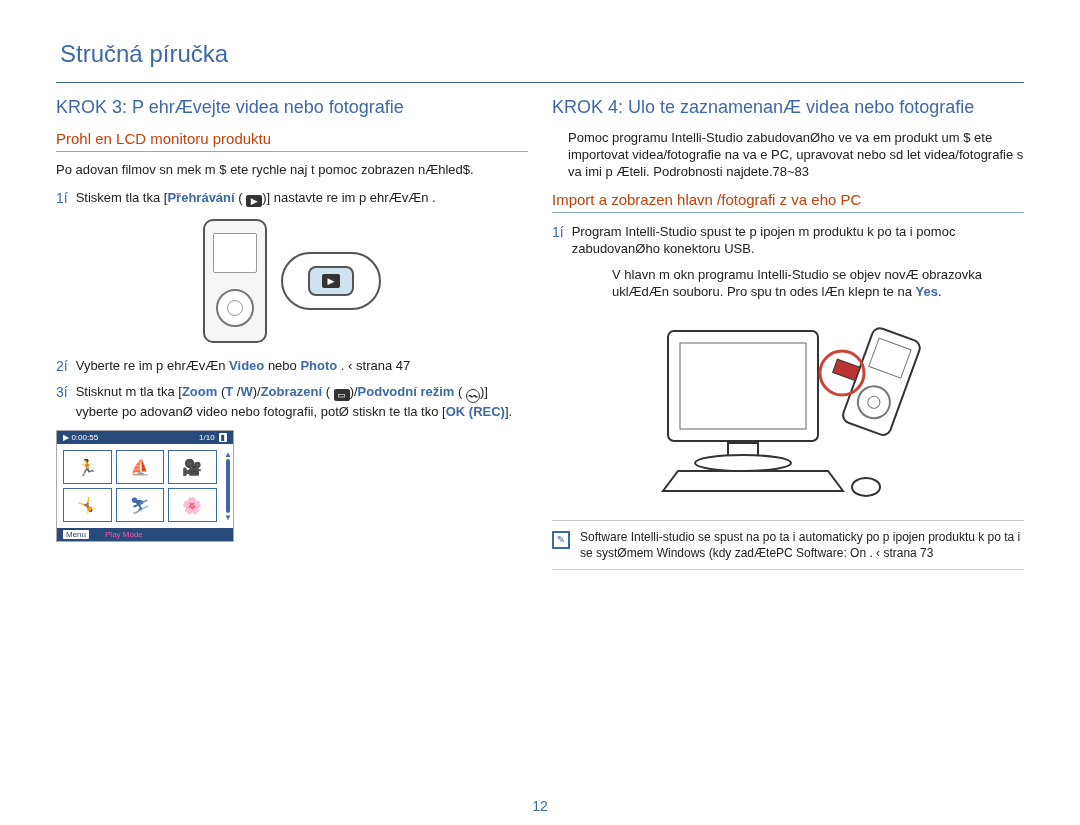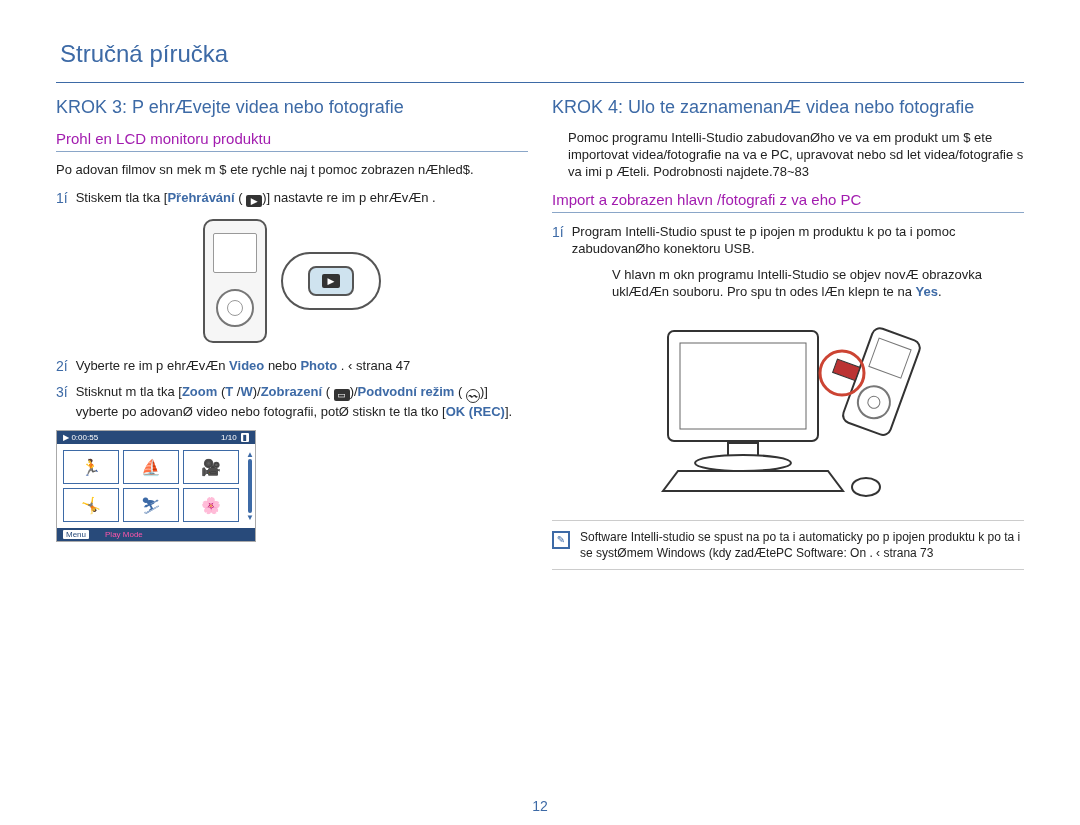--- a/index.html
+++ b/index.html
@@ -34,21 +34,21 @@
     flex: 1 1 50%;
     min-width: 0;
   }
   .step-head {
     color: #3d6aa6;
     font-size: 18px;
     font-weight: 400;
     margin-bottom: 12px;
   }
   .sub-head {
-    color: #a21caf;
+    color: #c2410c;
     font-size: 15px;
     font-weight: 400;
     margin-bottom: 4px;
   }
   .sub-rule {
     border: none;
     border-top: 1px solid #8aa6c8;
     margin-bottom: 10px;
   }
   .para {
@@ -137,21 +137,21 @@
     width: 46px; height: 30px;
     border: 2px solid #555; border-radius: 8px;
     background: #cfe3ef;
     display: flex; align-items: center; justify-content: center;
   }
   .play-btn span {
     display: inline-flex; align-items:center; justify-content:center;
     width: 18px; height: 14px; background:#333; color:#fff; border-radius:2px; font-size:9px;
   }
   .thumb-panel {
-    width: 200px;
+    width: 178px;
     border: 1px solid #aaa;
     margin: 10px 0 0 0;
     text-align: right;
   }
   .thumb-top {
     display: flex; justify-content: space-between;
     background: #284a7a; color: #fff; font-size: 8px;
     padding: 2px 6px;
   }
   .thumb-top .card { background:#fff; color:#284a7a; border-radius:1px; padding:0 2px; margin-left:4px;}

